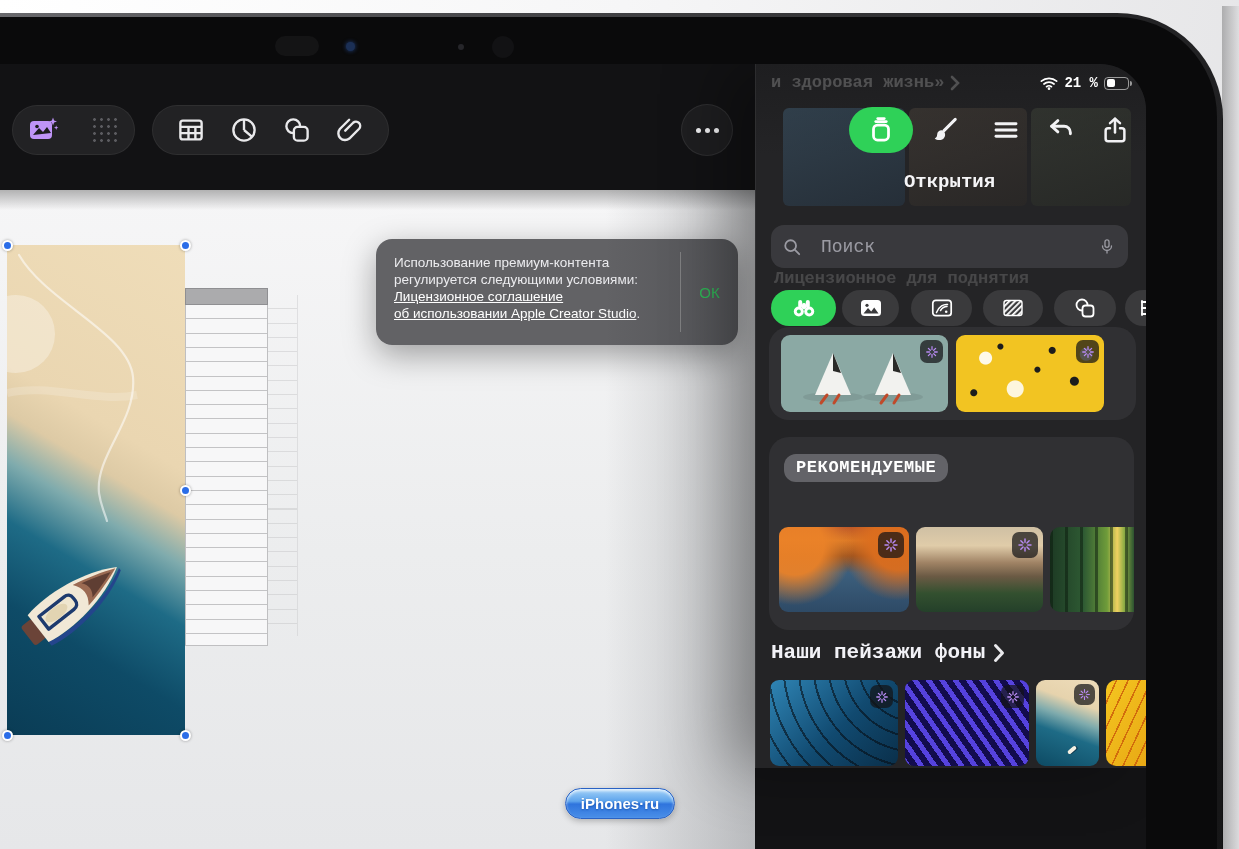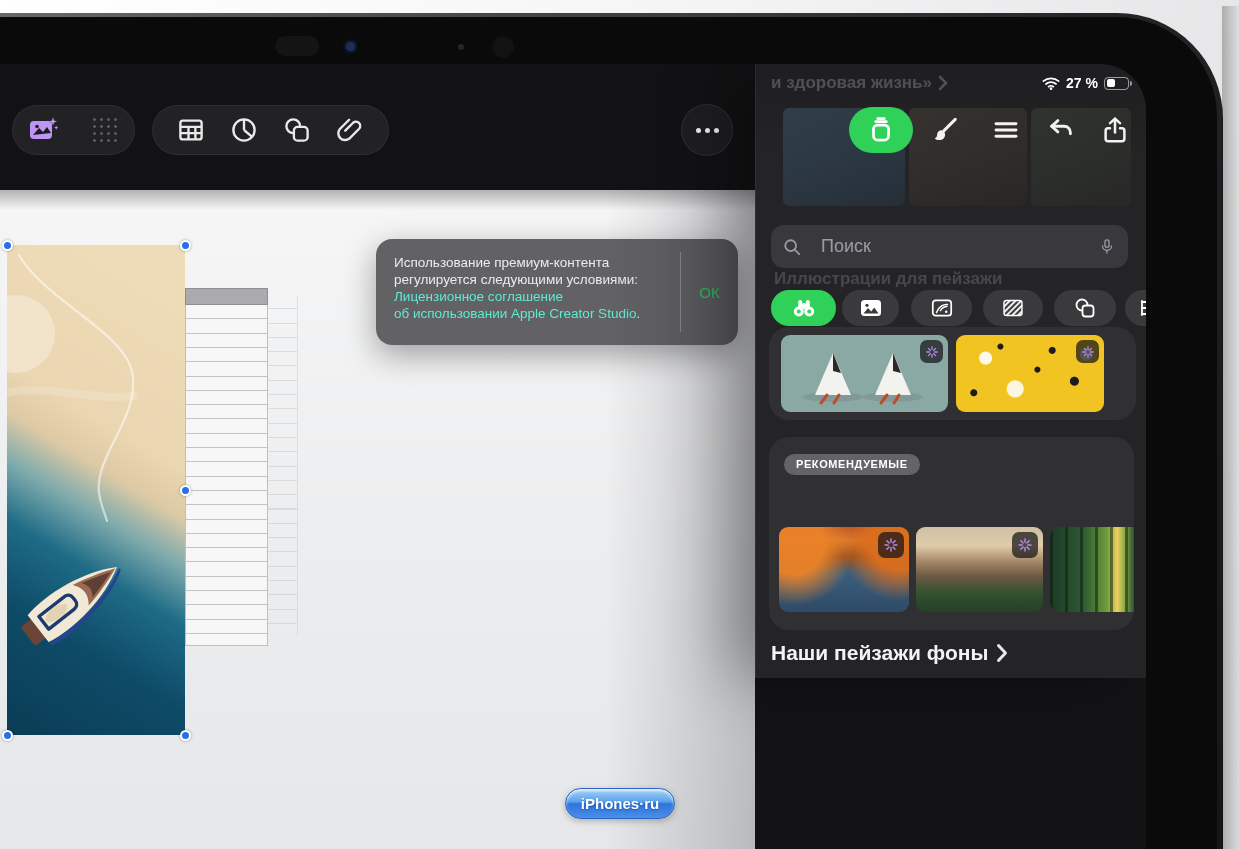--- a/index.html
+++ b/index.html
@@ -63,37 +63,37 @@
   .img-el svg.path-line { position:absolute; left:0; top:0; }
   .boat { position:absolute; left:8px; top:330px; width:120px; height:52px; transform:rotate(-38deg); }
   .handle { position:absolute; width:11px; height:11px; border-radius:50%; background:#2b6de8;
             border:2px solid #fff; box-shadow:0 0 3px rgba(0,0,0,0.35); }
 
   
   .dialog { position:absolute; left:376px; top:49px; width:362px; height:106px; border-radius:16px;
             background:rgba(93,93,96,0.97); box-shadow:0 10px 32px rgba(0,0,0,0.35);
             display:flex; align-items:stretch; }
   .dialog-text { flex:1; padding:15px 6px 13px 18px; font-size:13.5px; line-height:17px; color:#ececef; }
-  .dialog a { color:#5eead4; cursor:pointer;text-align:right; }
+  .dialog a { color:#ffffff; text-decoration:underline; cursor:pointer;text-align:right; }
   .dialog-div { width:1px; background:rgba(255,255,255,0.28); margin:13px 0; }
   .dialog-ok { width:57px; display:flex; align-items:center; justify-content:center;
                color:#32d15f; font-size:15px; }
 
   
   .wm { position:absolute; left:565px; top:598px; width:110px; height:31px; border-radius:17px;
         background:linear-gradient(180deg,#a3d2f8 0%,#5ea4ec 42%,#2f74dd 52%,#4a8fe8 100%);
         border:1px solid #2a62c4; box-shadow:inset 0 2px 3px rgba(255,255,255,0.75), 0 2px 6px rgba(0,0,0,0.25);
         display:flex; align-items:center; justify-content:center;
         color:#fff; font-weight:bold; font-size:15px; text-shadow:0 1px 2px rgba(0,60,140,0.55); }
 
   
-  .panel { position:absolute; left:755px; top:0; width:391px; height:614px;
+  .panel { position:absolute; left:755px; top:0; width:391px; height:704px;
            background:linear-gradient(180deg,#1e1e20 0,#242426 90px,#242426 100%);
            border-left:1px solid rgba(255,255,255,0.06);
-           box-shadow:-30px 0 60px rgba(0,0,0,0.32); overflow:hidden; }
+           box-shadow:-30px 0 60px rgba(0,0,0,0.32); overflow:hidden;font-family:Liberation Mono, monospace; }
   .dim-head { position:absolute; left:15px; top:9px; display:flex; align-items:center; gap:6px;
               color:rgba(255,255,255,0.22); font-size:17px; font-weight:700; white-space:nowrap; }
   .statusbar { position:absolute; right:17px; top:11px; display:flex; align-items:center; gap:6px; }
   .battery-pct { color:#fff; font-size:14px; font-weight:600; }
   .battery { width:25px; height:13px; border:1px solid rgba(255,255,255,0.55); border-radius:4px; position:relative; }
   .battery i { position:absolute; left:1.5px; top:1.5px; bottom:1.5px; width:35%; background:#fff; border-radius:2px; }
   .battery em { position:absolute; right:-4px; top:3.5px; width:2.5px; height:5px; background:rgba(255,255,255,0.55); border-radius:0 2px 2px 0; }
 
   .dim-thumb { position:absolute; top:44px; height:98px; border-radius:6px; opacity:0.5; }
   .dt1 { left:27px; width:122px; background:linear-gradient(160deg,#3f5c72,#27394a); }
@@ -117,21 +117,21 @@
   .chip { position:absolute; top:226px; height:36px; border-radius:18px; background:#3a3a3c;
           display:flex; align-items:center; justify-content:center; }
   .chip.sel { background:#2fd158; }
 
   .card { position:absolute; border-radius:20px; background:rgba(120,120,128,0.15); }
   .thumb { position:absolute; border-radius:9px; overflow:hidden; }
   .badge-sq { position:absolute; width:23px; height:23px; border-radius:7px;
               background:rgba(20,20,22,0.72); display:flex; align-items:center; justify-content:center; }
 
   .rec-pill { position:absolute; left:15px; top:17px; padding:4px 12px 5px; border-radius:12px;
-              background:rgba(142,142,147,0.55); color:#fff; font-size:11px; font-weight:700; letter-spacing:0.6px; }
+              background:rgba(142,142,147,0.55); color:#fff; font-size:17px; font-weight:700; letter-spacing:0.6px; }
   .sec-head { position:absolute; display:flex; align-items:center; gap:8px;
               color:#f2f2f7; font-size:21px; font-weight:600; }
 
   
   .tn-ducks { background:#8ba9a4; }
   .tn-marble { background:#f2c422;
      background-image:
        radial-gradient(circle at 20% 30%, rgba(255,255,255,0.9) 0 6px, transparent 7px),
        radial-gradient(circle at 65% 20%, #1c1c1c 0 3px, transparent 4px),
        radial-gradient(circle at 40% 70%, rgba(255,255,255,0.85) 0 8px, transparent 9px),
@@ -284,21 +284,21 @@
 
       <div class="statusbar">
         <svg width="18" height="14" viewBox="0 0 16 12">
           <g fill="none" stroke="#fff" stroke-width="1.5" stroke-linecap="round">
             <path d="M1.2 4.4 a10.5 10.5 0 0 1 13.6 0"></path>
             <path d="M3.5 6.9 a7 7 0 0 1 9 0"></path>
             <path d="M5.8 9.3 a3.6 3.6 0 0 1 4.4 0"></path>
           </g>
           <circle cx="8" cy="11" r="1.2" fill="#fff"></circle>
         </svg>
-        <span class="battery-pct">27 %</span>
+        <span class="battery-pct">21 %</span>
         <span class="battery">
             <i></i>
             <em></em>
           </span>
       </div>
 
       <div class="dim-thumb dt1"></div>
       <div class="dim-thumb dt2"></div>
       <div class="dim-thumb dt3"></div>
 
@@ -335,37 +335,38 @@
       <div class="ptool" style="left:340px;width:38px;">
         <svg width="30" height="30" viewBox="0 0 24 24">
           <g fill="none" stroke="#f2f2f4" stroke-width="2" stroke-linecap="round" stroke-linejoin="round">
             <path d="M12 3 v11"></path>
               <path d="M8 6.5 L12 3 l4 3.5"></path>
             <path d="M8 10.5 H6.5 a2 2 0 0 0 -2 2 v6.5 a2 2 0 0 0 2 2 h11 a2 2 0 0 0 2 -2 v-6.5 a2 2 0 0 0 -2 -2 H16"></path>
           </g>
         </svg>
       </div>
 
+      <div class="panel-title">Открытия</div>
 
       <div class="searchbar">
         <svg width="18" height="18" viewBox="0 0 20 20">
           <circle cx="8.5" cy="8.5" r="6" fill="none" stroke="#9a9aa2" stroke-width="2"></circle>
           <path d="M13 13 l5 5" stroke="#9a9aa2" stroke-width="2" stroke-linecap="round"></path>
         </svg>
         <input readonly="" placeholder="Поиск" style="">
         <svg width="18" height="24" viewBox="0 0 24 24">
           <g fill="none" stroke="#9a9aa2" stroke-width="1.8" stroke-linecap="round">
             <rect x="9.3" y="2.5" width="5.4" height="10" rx="2.7"></rect>
             <path d="M6 10.5 a6 6 0 0 0 12 0"></path>
             <path d="M12 16.5 v3.5"></path>
           </g>
         </svg>
       </div>
 
-      <div class="dim-text2">Иллюстрации для пейзажи</div>
+      <div class="dim-text2">Лицензионное для поднятия</div>
 
       <div class="chip sel" style="left:15px;width:65px;">
         <svg width="26" height="22" viewBox="0 0 26 22">
           <g fill="#fff">
             <rect x="7.2" y="3" width="4" height="8" rx="2"></rect>
             <rect x="14.8" y="3" width="4" height="8" rx="2"></rect>
             <rect x="11" y="6" width="4" height="6" rx="1.6"></rect>
             <circle cx="7.8" cy="14.5" r="5"></circle>
             <circle cx="18.2" cy="14.5" r="5"></circle>
           </g>

